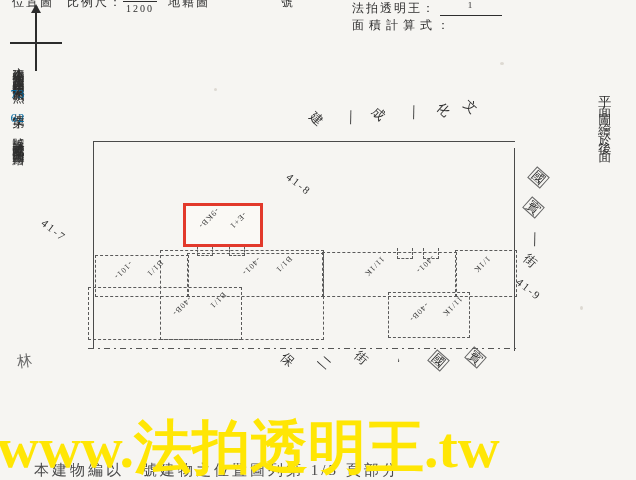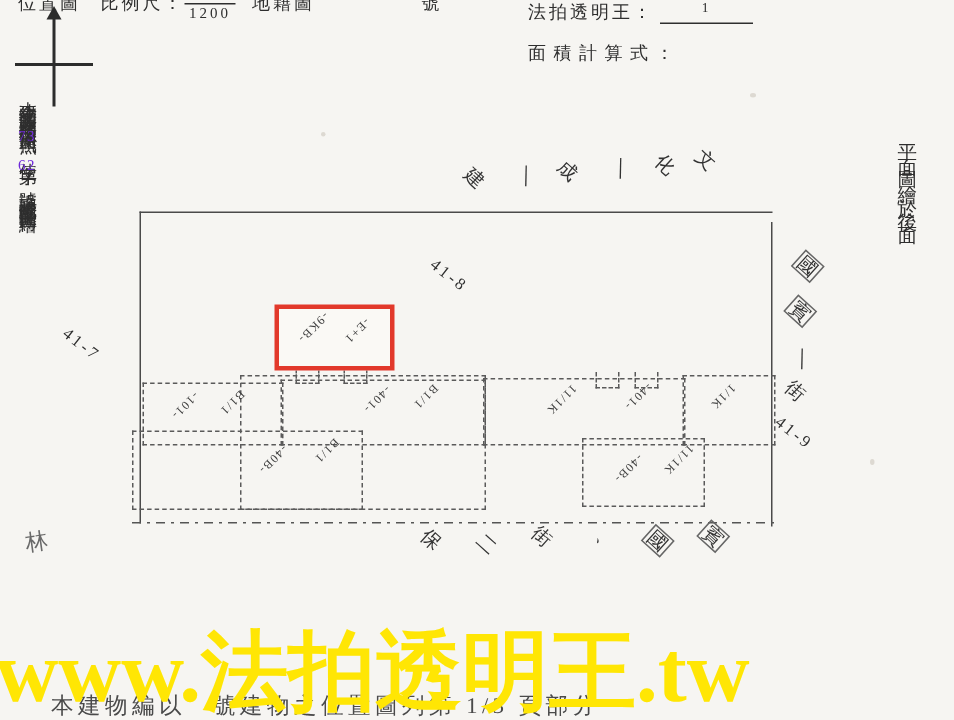--- a/index.html
+++ b/index.html
@@ -12,21 +12,21 @@
   .stub{position:absolute;border:1px dashed #5a5a5a;border-top:none;}
   .blab{position:absolute;font-size:8px;color:#3f3f3f;letter-spacing:1px;white-space:nowrap;
         transform:rotate(135deg);}
   .lot{position:absolute;font-size:11px;color:#2f2f2f;letter-spacing:2px;white-space:nowrap;
        transform:rotate(38deg);}
   .rg{position:absolute;font-size:13px;color:#333;transform:rotate(42deg);line-height:1;}
   .rgb{border:1px solid #666;padding:0 1px;}
   .hdr{font-size:12px;letter-spacing:2px;white-space:nowrap;color:#2e2e2e;}
   .vtext{writing-mode:vertical-rl;text-orientation:upright;font-size:12px;letter-spacing:1.5px;
          line-height:1.1;color:#2e2e2e;}
-  .numh{font-size:10px;color:#6d28d9;letter-spacing:1px;margin:2px 0;}
+  .numh{font-size:13px;color:#0369a1;letter-spacing:1px;margin:2px 0;}
   .frac{display:inline-block;border-top:1px solid #2e2e2e;font-size:10px;line-height:11px;
         padding:1px 3px 0 3px;vertical-align:-6px;}
   .scoreline{display:inline-block;position:relative;width:62px;height:13px;
              border-bottom:1.5px solid #2e2e2e;vertical-align:middle;margin-left:4px;}
   .scoreline span{position:absolute;left:0;right:0;top:-2px;text-align:center;font-size:9px;}
   .watermark{position:absolute;left:-3px;top:409px;font-size:58px;font-weight:bold;
              letter-spacing:0;white-space:nowrap;color:#ffe604;z-index:9;}
   .footer{position:absolute;left:34px;top:461px;font-size:15px;letter-spacing:3px;
           color:#4a4a4a;white-space:nowrap;z-index:2;}
   .speck{position:absolute;background:#ddd9d2;border-radius:50%;}
@@ -45,21 +45,21 @@
   <div class="abs hdr" style="left:12px;top:-6px;">
     <span>位置圖</span>
     <span style="margin-left:8px;">比例尺：</span><span class="frac">1200</span>
     <span style="margin-left:6px;">地籍圖</span>
     <span style="margin-left:66px;">號</span>
   </div>
 
   <div class="abs hdr" style="left:352px;top:0px;">
     <span>法拍透明王：</span><span class="scoreline"><span>1</span></span>
   </div>
-  <div class="abs hdr" style="left:352px;top:27px;letter-spacing:5px;">面積計算式：</div>
+  <div class="abs hdr" style="left:352px;top:17px;letter-spacing:5px;">面積計算式：</div>
 
   <div class="abs" style="left:6px;top:58px;width:24px;display:flex;flex-direction:column;align-items:center;">
     <span class="vtext">本建物平面圖及建物面積係依使用執照</span>
     <span class="numh">73</span>
     <span class="vtext">使字第</span>
     <span class="numh">62</span>
     <span class="vtext">號設計圖或竣工平面圖轉繪</span>
   </div>
   <div class="abs" style="left:17px;top:352px;font-size:15px;color:#6a6a6a;transform:rotate(-8deg);">林</div>
 

